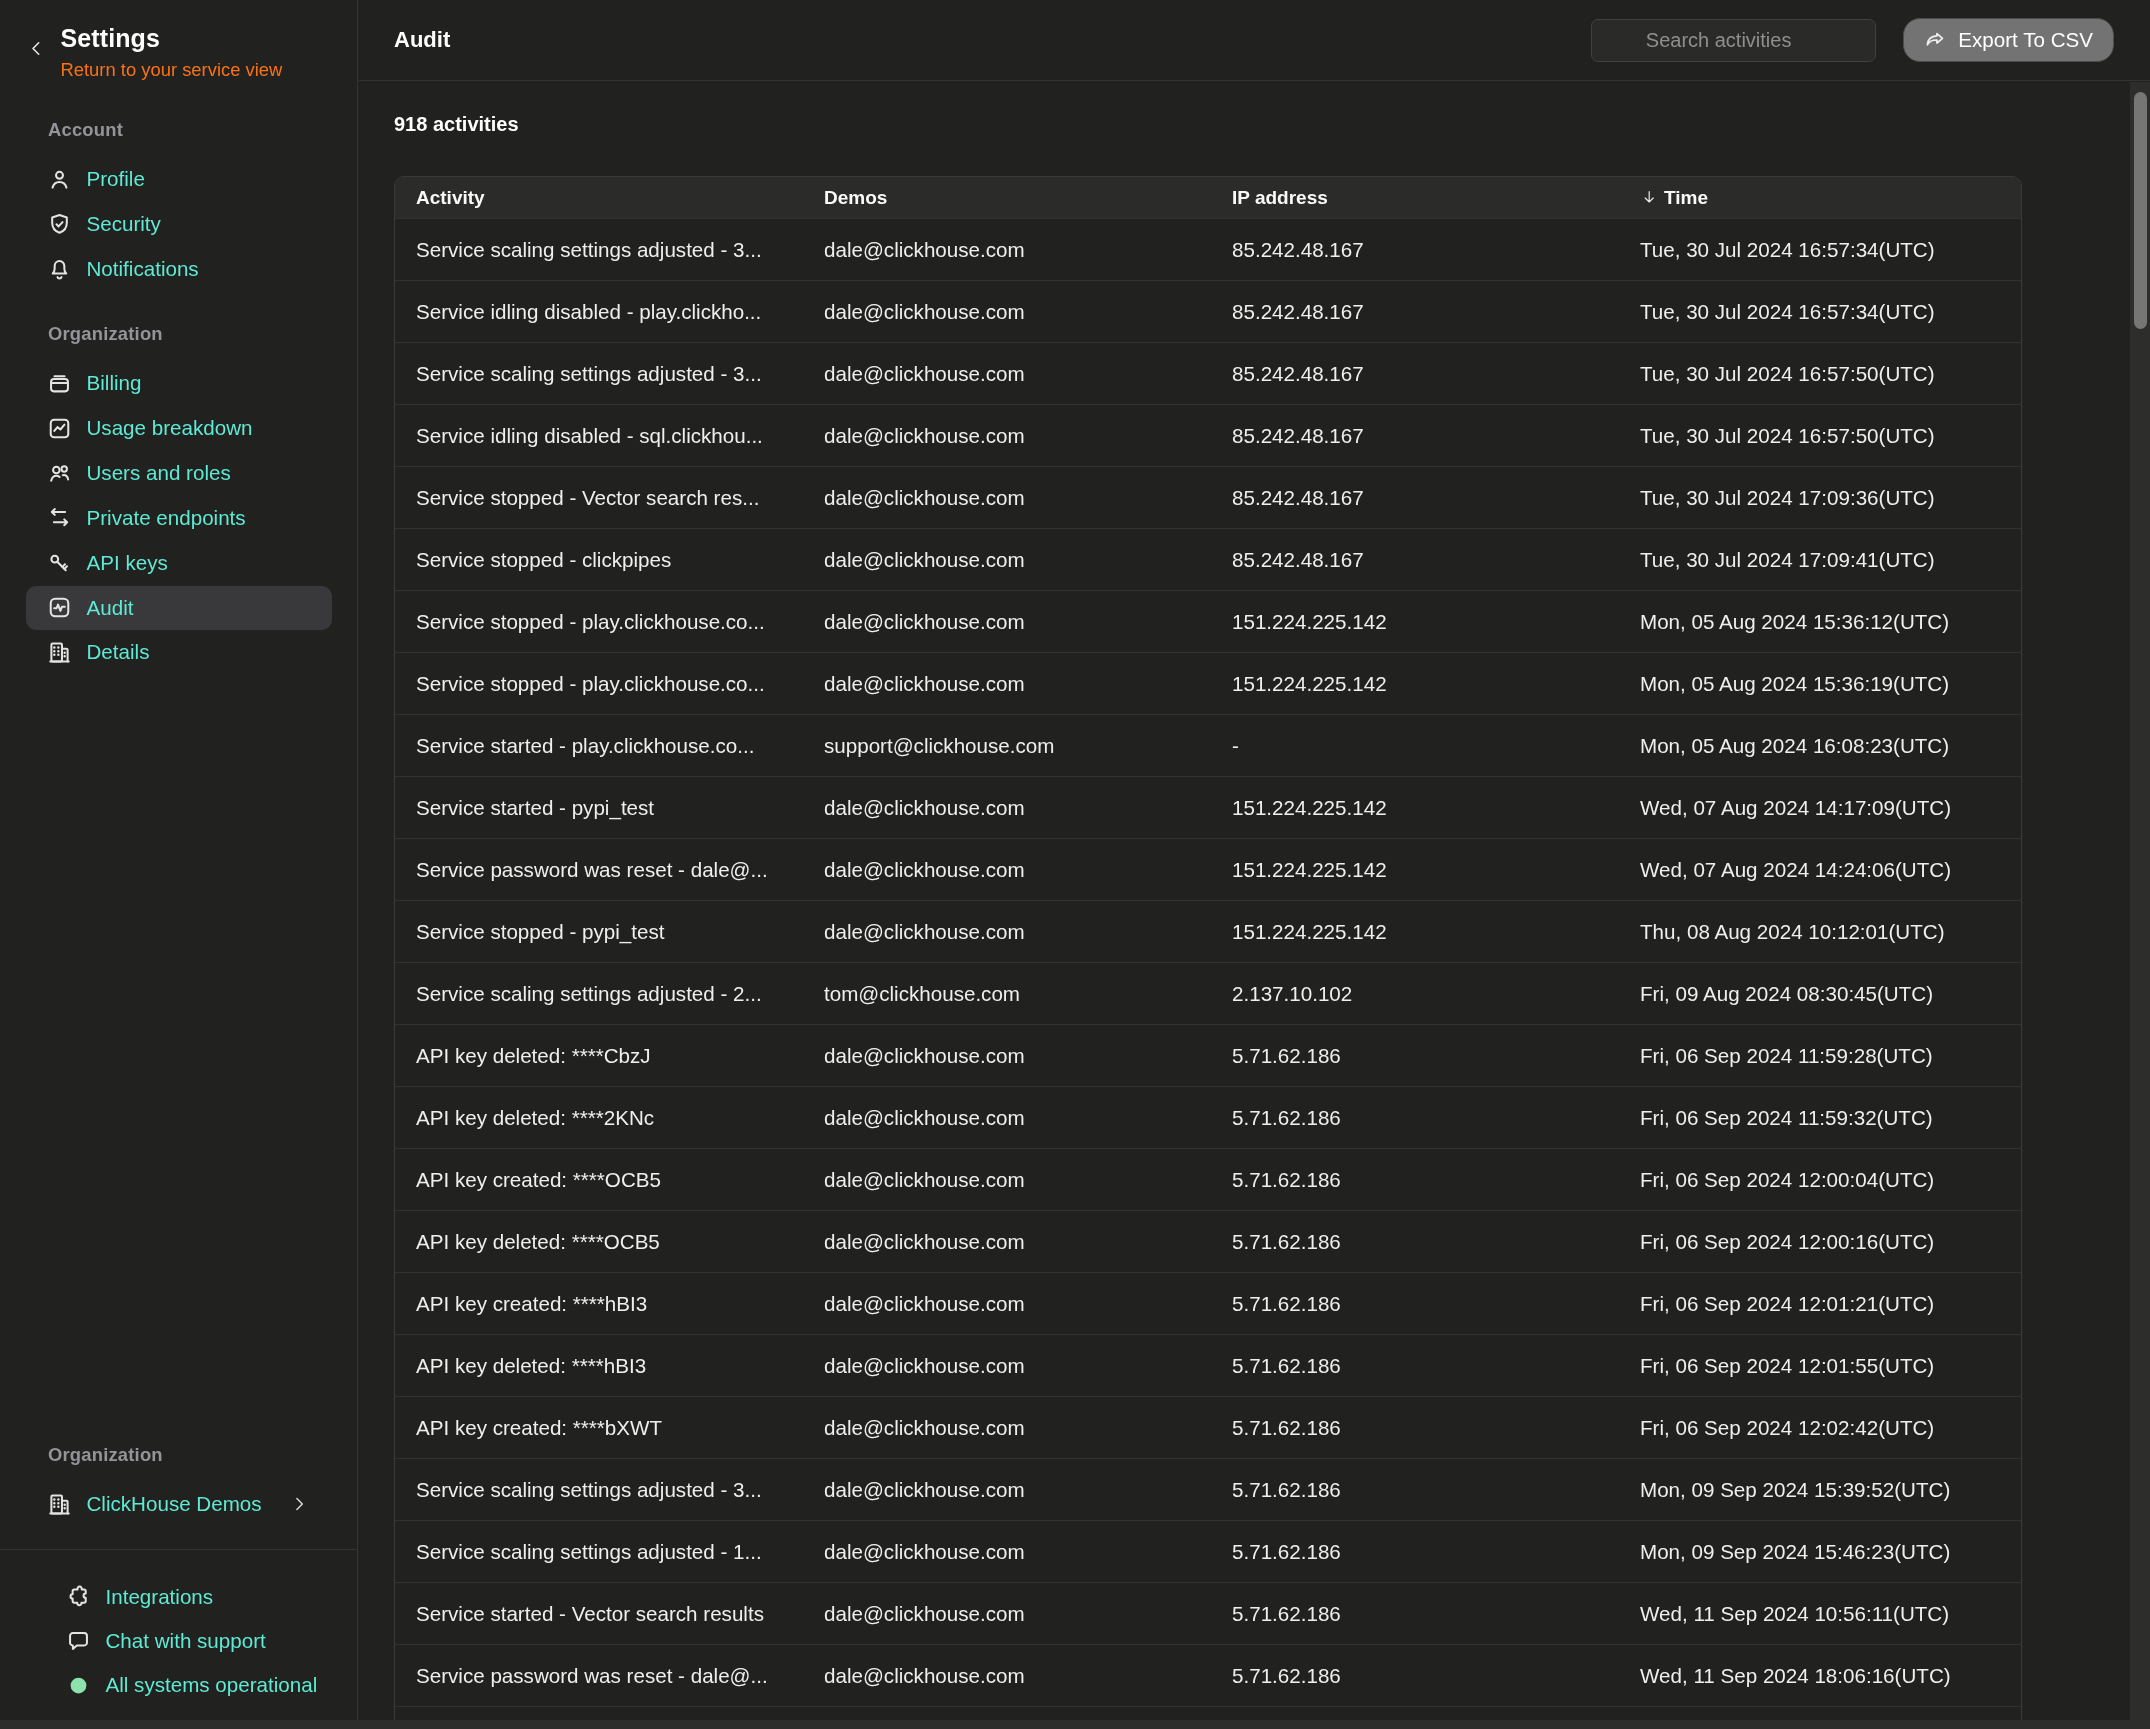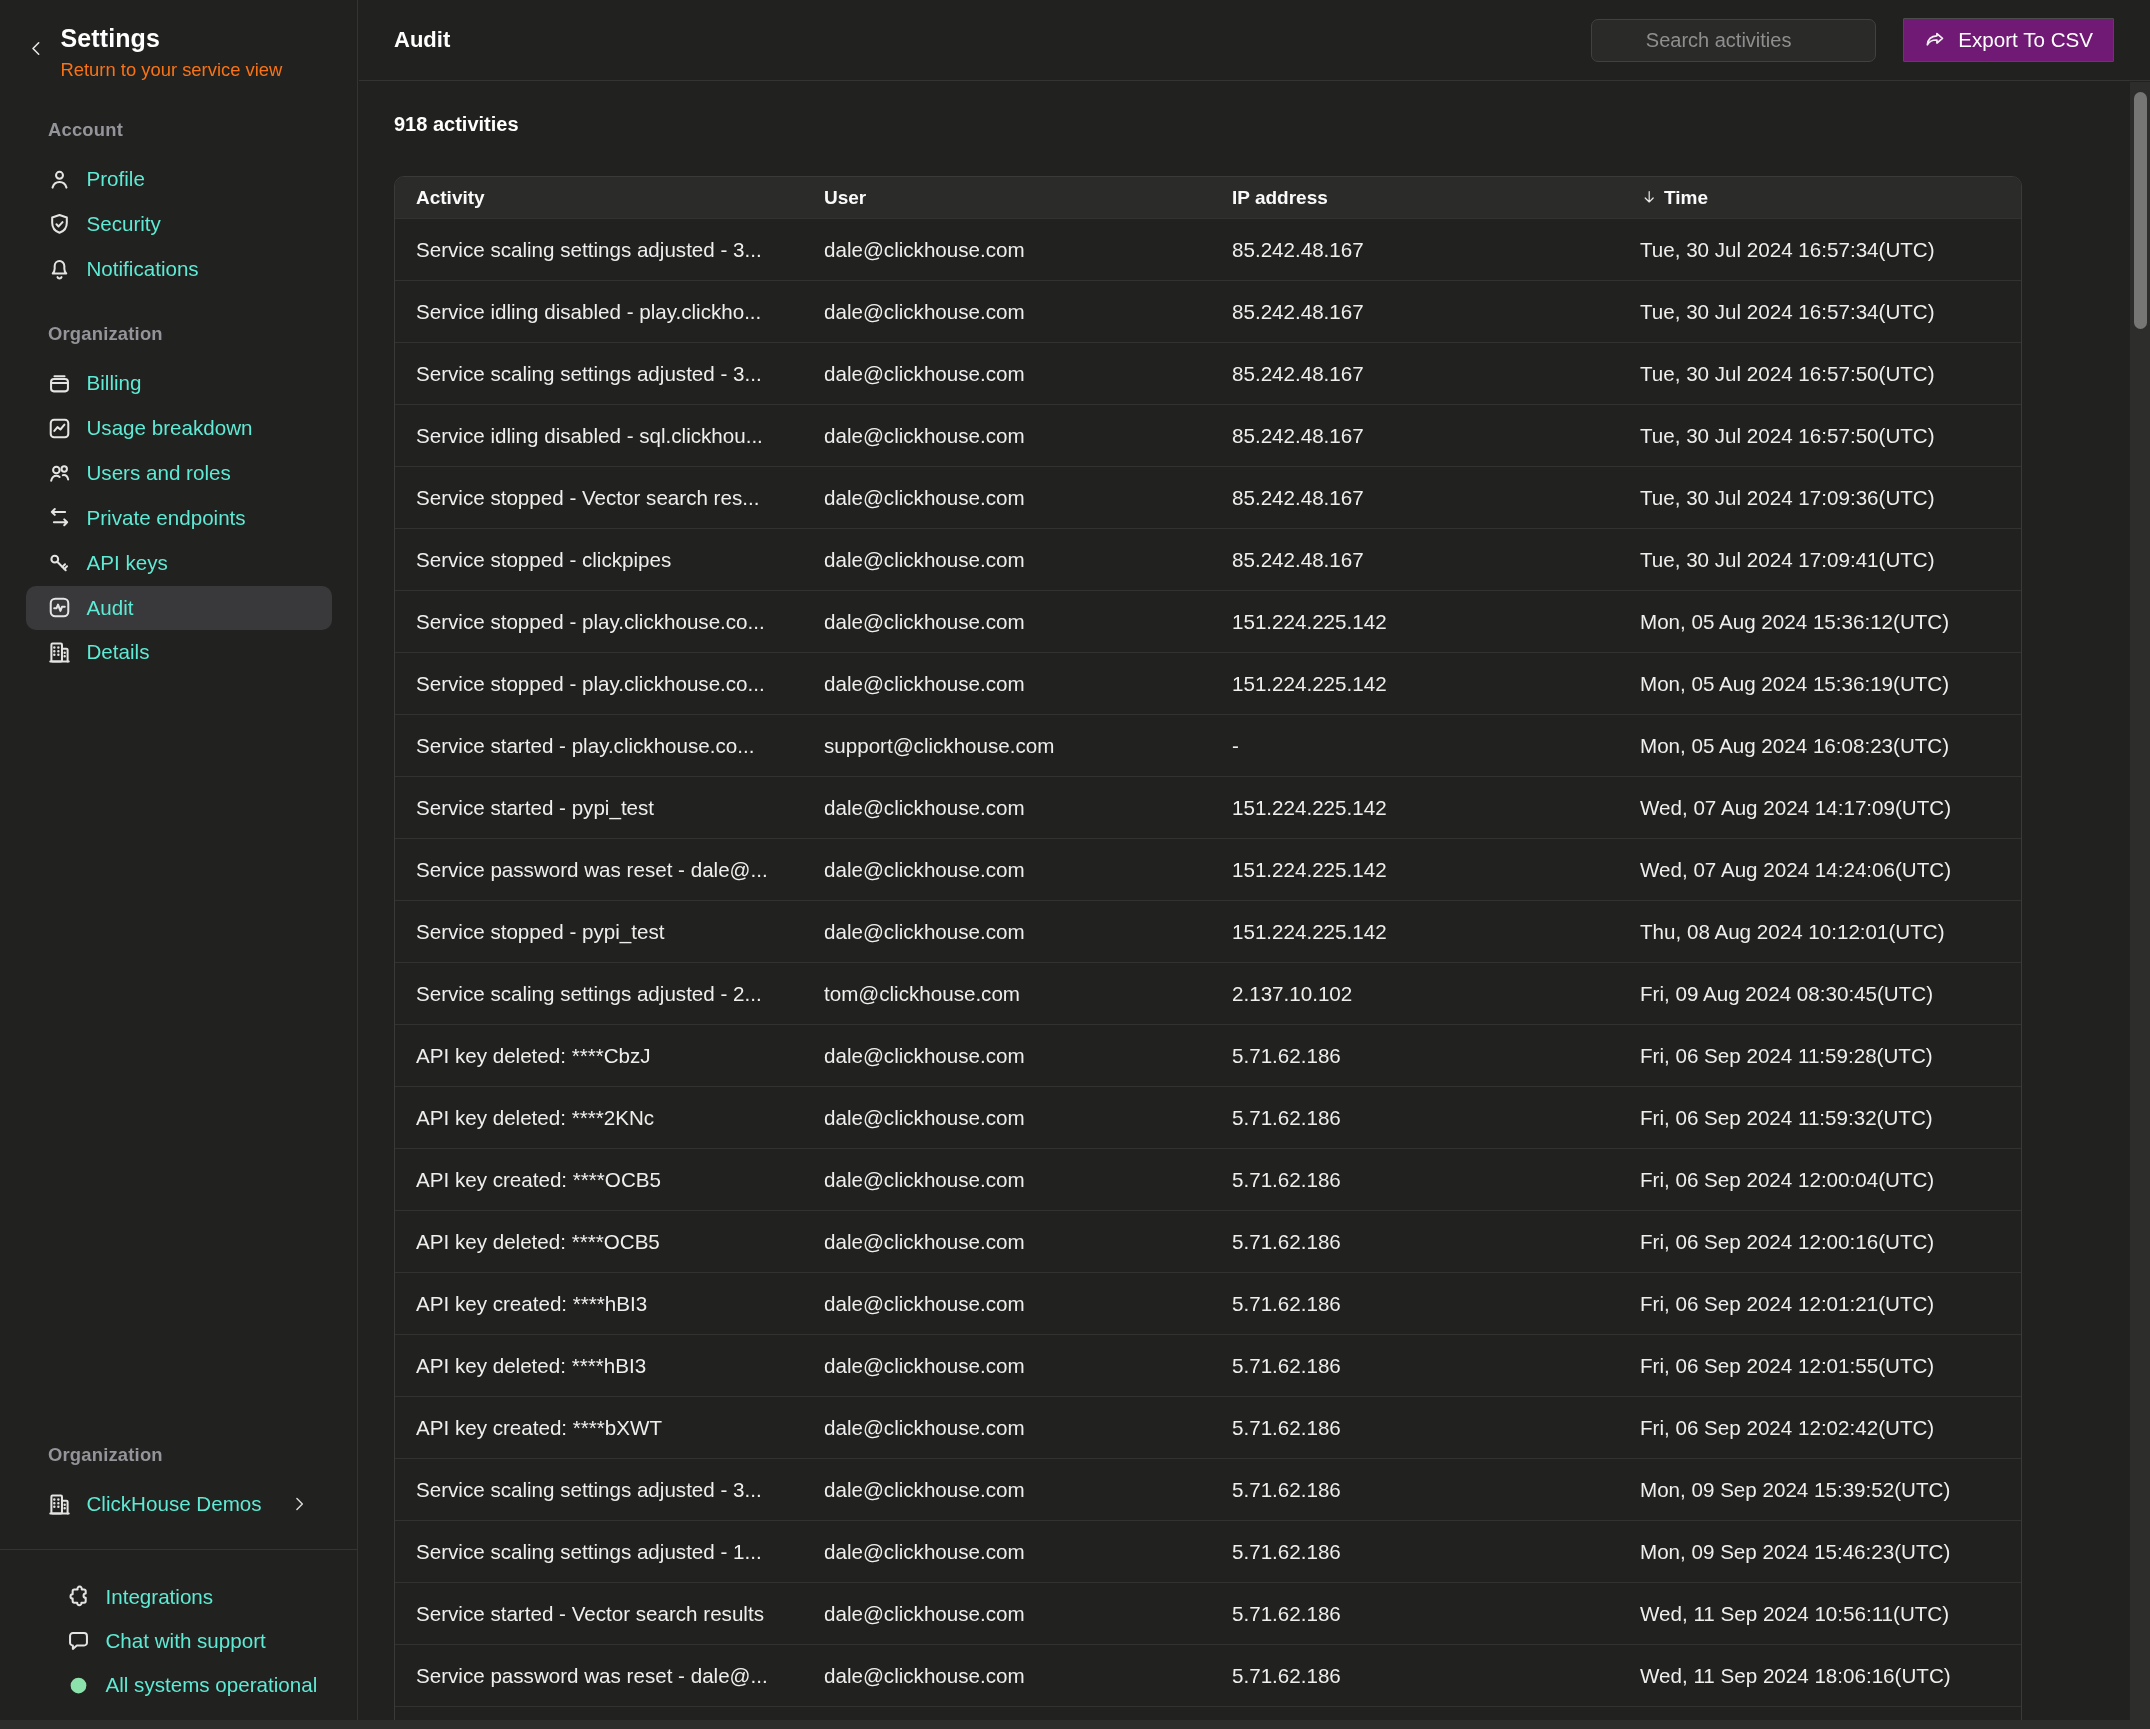--- a/index.html
+++ b/index.html
@@ -48,21 +48,21 @@
   .page-title{ margin-left:35px; font-size:22px; font-weight:700; color:#ffffff;}
   .topbar .spring{ flex:1;}
   .searchbox{ width:285px; height:43px; border-radius:7px; background:#2a2a29;
     border:0.7px solid #414140; display:flex; align-items:center;}
   .searchbox .s-ico{ width:21px; height:21px; margin:0 10px 0 12.8px; color:#9a9a9a;}
   .searchbox .s-ico svg{ width:100%; height:100%;}
   .searchbox input{ flex:1; height:100%; background:transparent; border:none; outline:none;
     font-family:"Liberation Sans",sans-serif; font-size:20px; color:#ededed; padding-right:10px;margin-left:31px;}
   .searchbox input::placeholder{ color:#8f8f8f;}
   .export-btn{ margin-left:27px; margin-right:37px; height:44px; padding:0 20px;
-    border-radius:1px; border:0.7px solid #4c4c4a; background:#701a75; color:#ffffff;
+    border-radius:17px; border:0.7px solid #4c4c4a; background:#737373; color:#ffffff;
     display:flex; align-items:center; gap:11.3px; font-size:20.6px; font-family:"Liberation Sans",sans-serif;
     cursor:pointer;}
   .export-btn .e-ico{ width:23px; height:23px; color:#f0f0f0;}
   .export-btn .e-ico svg{ width:100%; height:100%;}
 
   .content{ position:absolute; left:359px; top:82px; right:0; bottom:0; overflow:hidden;}
   .count{ margin:31px 0 0 35px; font-size:20px; font-weight:700; color:#ffffff;}
   .card{ position:absolute; left:35px; top:94px; width:1628px;
     border:0.7px solid #3a3a38; border-radius:10px; overflow:hidden; background:#21211f;}
   .thead{ height:41px; background:#2b2b2a; display:grid;
@@ -278,21 +278,21 @@
   </header>
 
   <main class="content">
     <h2 class="count">918 activities</h2>
     <div class="card">
       <div class="thead" id="thead">
           <div class="th">
             <span>Activity</span>
           </div>
           <div class="th">
-            <span>User</span>
+            <span>Demos</span>
           </div>
           <div class="th">
             <span>IP address</span>
           </div>
           <div class="th">
             <span class="sort-ico"><svg viewBox="0 0 24 24" fill="none" stroke="currentColor" stroke-width="1.6" stroke-linecap="round" stroke-linejoin="round">
                 <path d="M12 4.8v13.4m0 0l-5.2-5.2m5.2 5.2l5.2-5.2"></path>
               </svg></span>
             <span>Time</span>
           </div>

